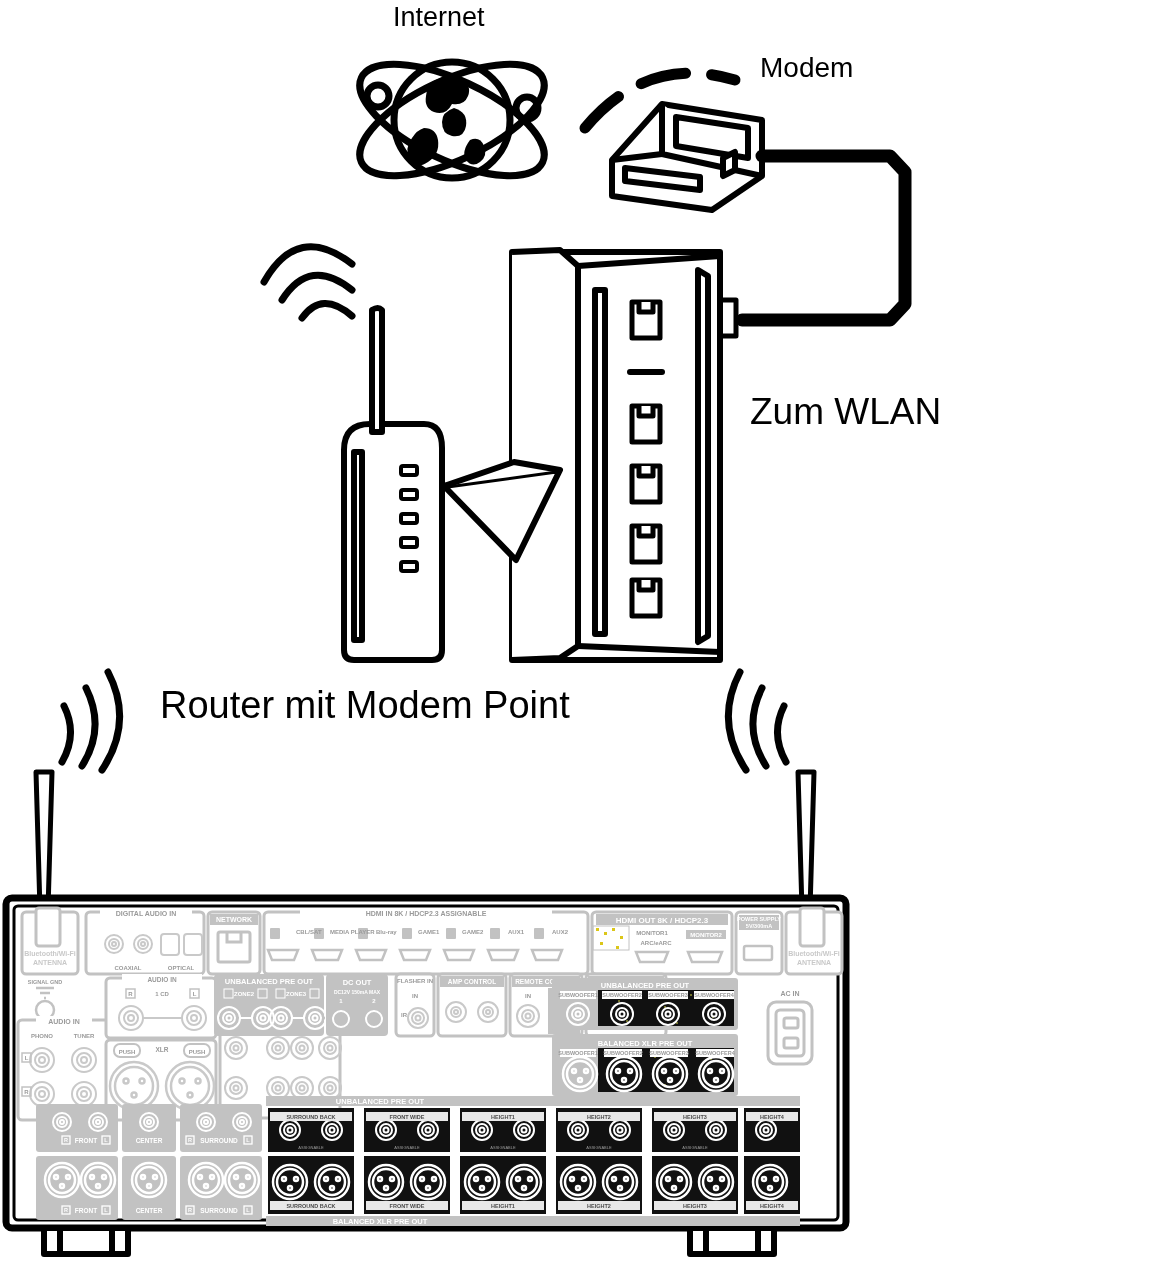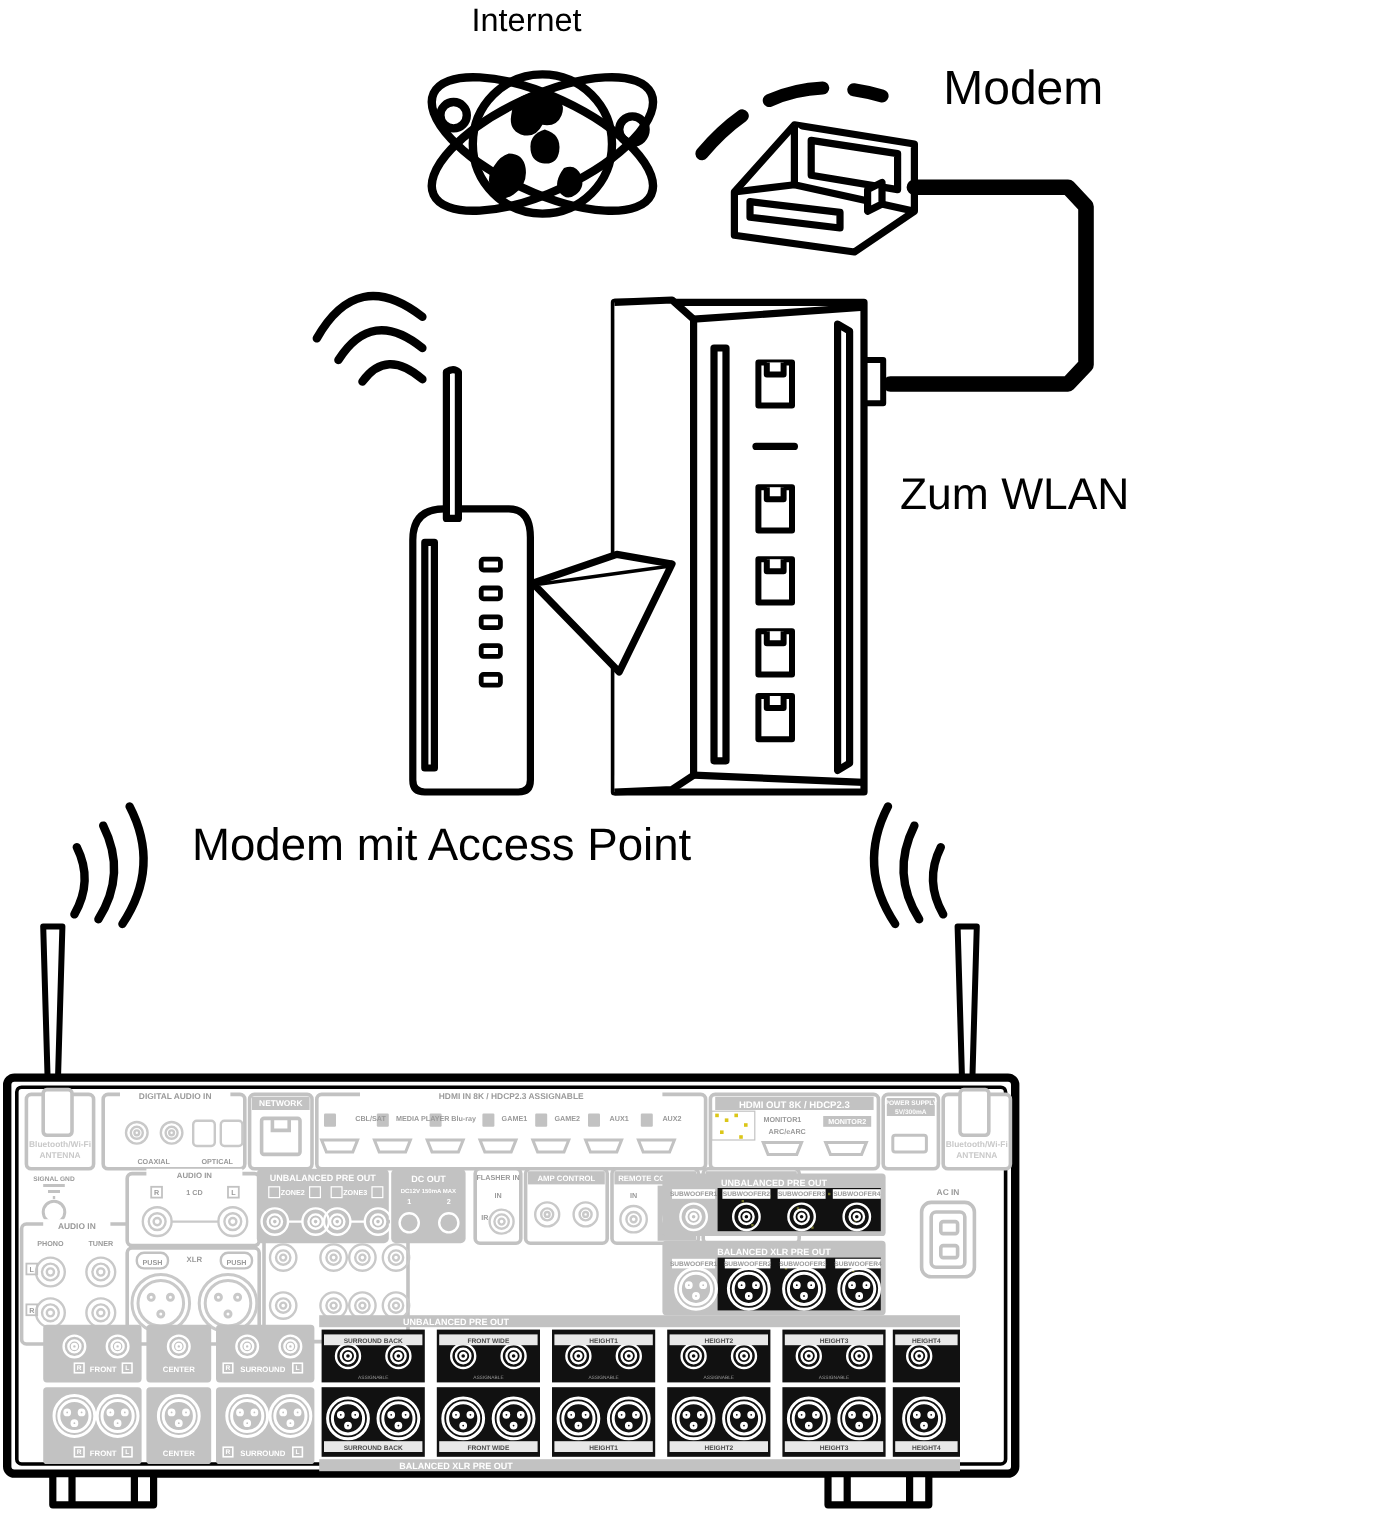--- a/index.html
+++ b/index.html
@@ -115,23 +115,23 @@
       <path d="M798 772 L814 772 L810 910 L802 910 Z"></path>
     </g>
     <g fill="none" stroke="#000" stroke-width="7" stroke-linecap="round">
       <path d="M786 762 Q770 734 784 706"></path>
       <path d="M766 766 Q742 728 762 688"></path>
       <path d="M746 770 Q714 722 740 672"></path>
     </g>
   </svg>
 
   <div class="lbl" style="left:393px;top:2px;font-size:27px;">Internet</div>
-  <div class="lbl" style="left:760px;top:52px;font-size:40px;margin-left:26px;">Modem</div>
+  <div class="lbl" style="left:760px;top:52px;font-size:28px;">Modem</div>
   <div class="lbl" style="left:750px;top:348px;font-size:37px;margin-top:43px;">Zum WLAN</div>
-  <div class="lbl" style="left:160px;top:684px;font-size:38px;">Modem mit Access Point</div>
+  <div class="lbl" style="left:160px;top:684px;font-size:38px;">Router mit Modem Point</div>
 
   <svg width="1149" height="380" style="position:absolute;left:0;top:890px;">
 
     <rect x="6" y="8" width="840" height="330" rx="6" fill="#fff" stroke="#000" stroke-width="7"></rect>
     <rect x="14" y="16" width="824" height="314" rx="4" fill="#fff" stroke="#000" stroke-width="3"></rect>
 
     <g fill="#fff" stroke="#000" stroke-width="6" stroke-linejoin="round">
       <path d="M44 338 L128 338 L128 364 L44 364 Z"></path>
       <path d="M690 338 L774 338 L774 364 L690 364 Z"></path>
       <path d="M60 338 L60 364 M112 338 L112 364"></path>

